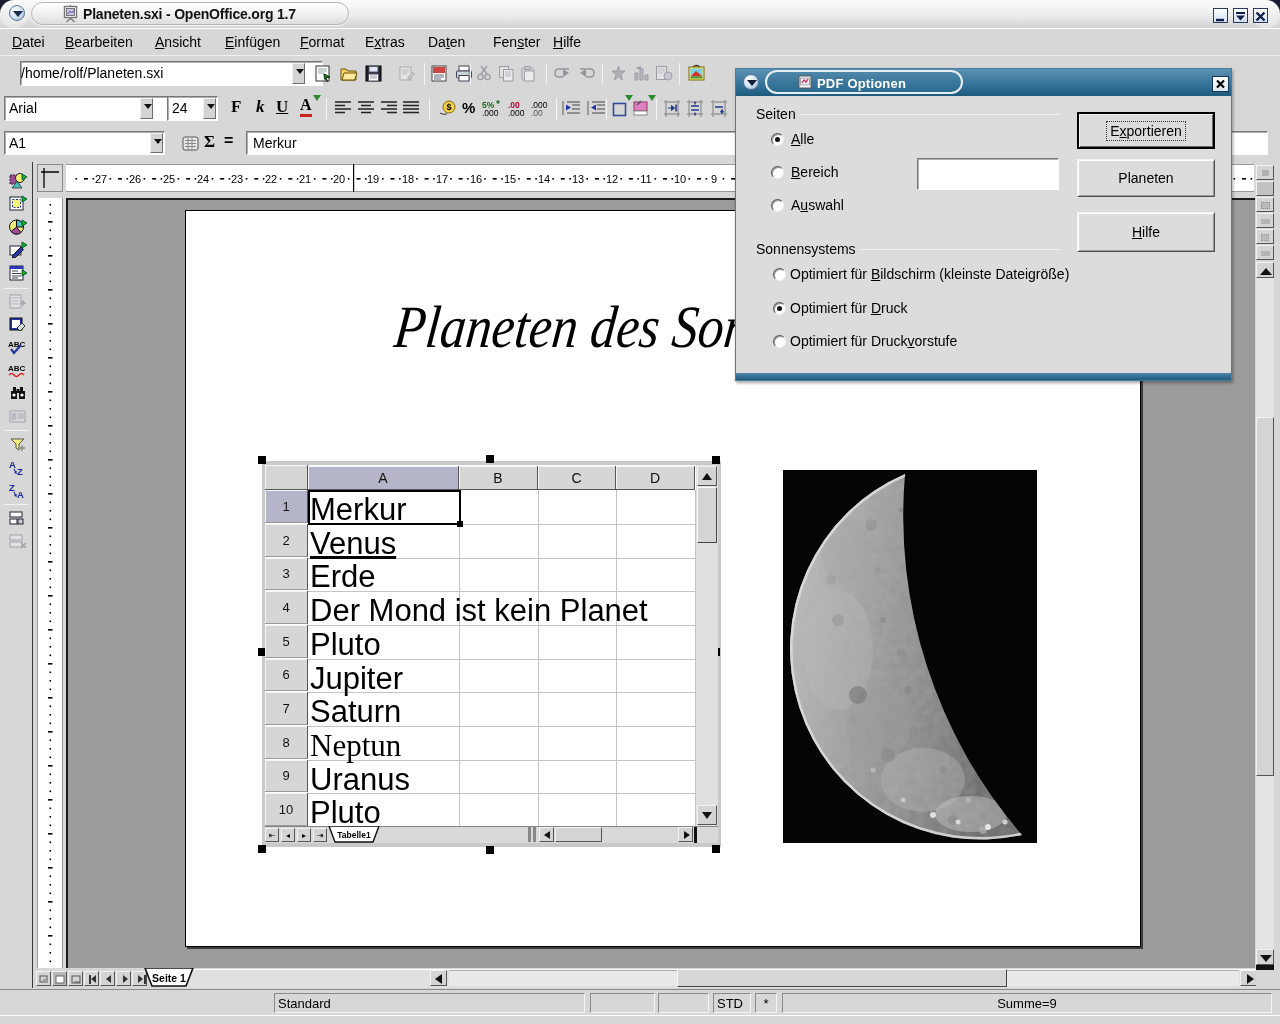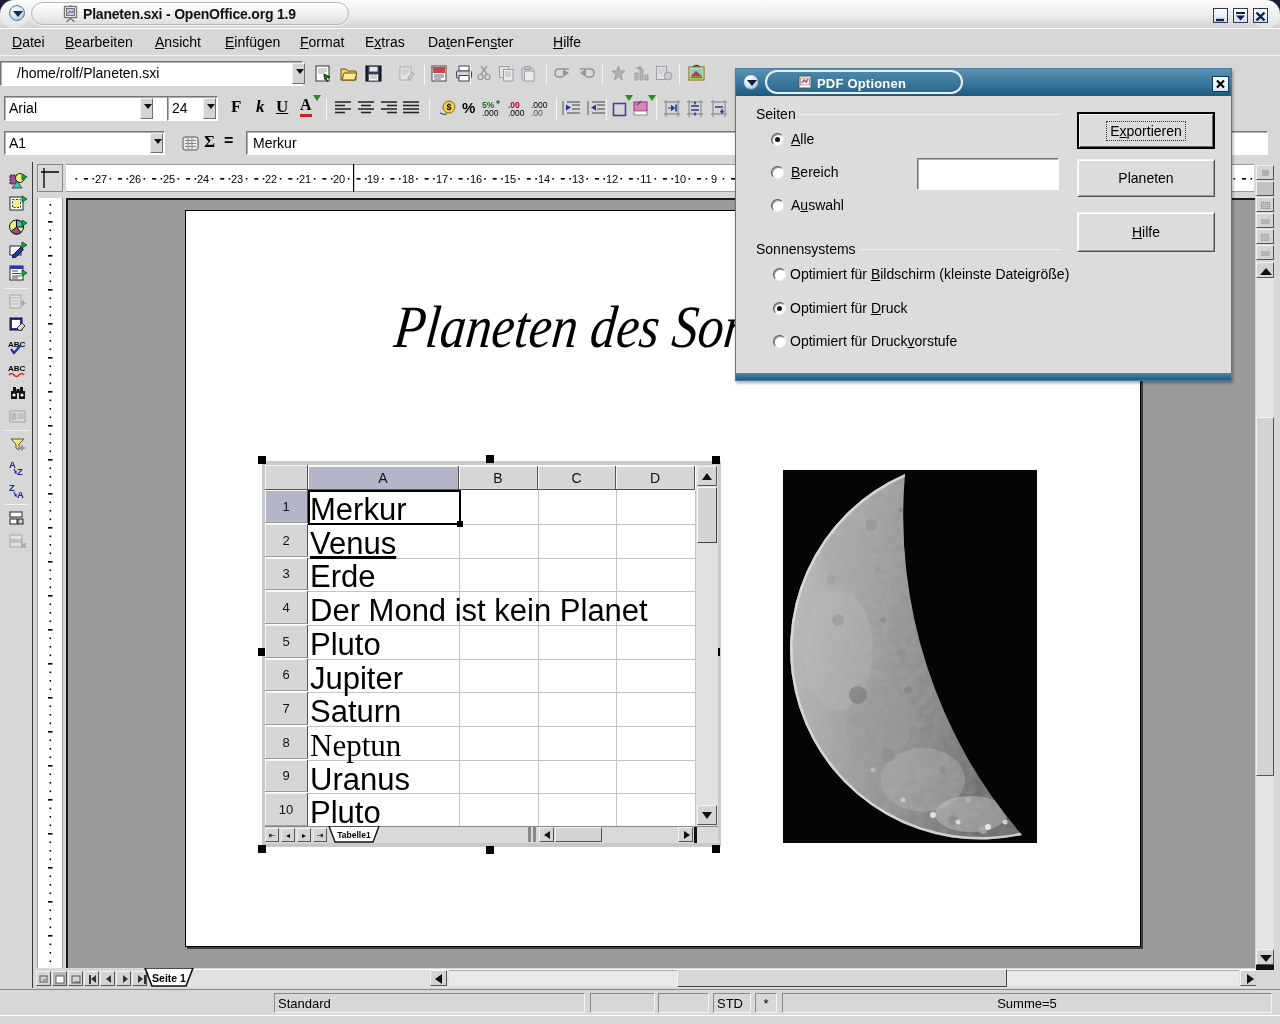--- a/index.html
+++ b/index.html
@@ -73,49 +73,49 @@
     <div class="abs cornmask" style="right:0;top:0;"></div>
   </div>
 <div class="abs" id="titlepill"></div>
 <div class="abs roundbtn" id="shadebtn"></div>
 <svg class="abs" style="left:63px;top:4px;" width="15" height="19" viewBox="0 0 15 19">
     <rect x="1.5" y="2.5" width="12" height="11" fill="#fff" stroke="#777" stroke-width="1.4"></rect>
     <rect x="3.5" y="4.5" width="8" height="7" fill="#cfc6ea" stroke="#555" stroke-width=".8"></rect>
     <path d="M5 10 l2 -3 l2 2 l2 -3" stroke="#6a4a9a" stroke-width="1" fill="none"></path>
     <path d="M7.5 13.5 v2 M7.5 14 l-4 4 M7.5 14 l4 4 M7.5 2.5 v-1.5" stroke="#777" stroke-width="1.3"></path>
   </svg>
-<div class="abs" id="titletext">Planeten.sxi - OpenOffice.org 1.9</div>
+<div class="abs" id="titletext">Planeten.sxi - OpenOffice.org 1.7</div>
 <div class="abs winbtn" style="left:1213px;"><svg width="13" height="13">
       <path d="M2 10 h8" stroke="#10204a" stroke-width="2.4"></path>
     </svg></div>
 <div class="abs winbtn" style="left:1233px;"><svg width="13" height="13">
       <path d="M2 3 h9" stroke="#10204a" stroke-width="2"></path>
       <path d="M2 5.5 L11 5.5 L6.5 10.5 Z" fill="#10204a"></path>
     </svg></div>
 <div class="abs winbtn" style="left:1253px;"><svg width="13" height="13">
       <path d="M2.5 2.5 L10.5 10.5 M10.5 2.5 L2.5 10.5" stroke="#10204a" stroke-width="2.4"></path>
     </svg></div>
 
 <div class="abs" id="menubar">
 <span class="mitem" style="left:12px;"><u>D</u>atei</span>
 <span class="mitem" style="left:65px;"><u>B</u>earbeiten</span>
 <span class="mitem" style="left:155px;"><u>A</u>nsicht</span>
 <span class="mitem" style="left:225px;"><u>E</u>infügen</span>
 <span class="mitem" style="left:300px;"><u>F</u>ormat</span>
 <span class="mitem" style="left:365px;">E<u>x</u>tras</span>
 <span class="mitem" style="left:428px;">Da<u>t</u>en</span>
-<span class="mitem" style="left:466px;">Fen<u>s</u>ter</span>
+<span class="mitem" style="left:493px;">Fen<u>s</u>ter</span>
 <span class="mitem" style="left:553px;"><u>H</u>ilfe</span>
 </div>
 <div class="abs" style="left:0;top:56px;width:309px;height:2px;background:#1a1a1a;"></div>
 <div class="abs" style="left:0;top:91px;width:309px;height:2px;background:#1a1a1a;"></div>
 <div class="abs" style="left:0;top:127px;width:333px;height:2px;background:#1a1a1a;"></div>
 
 <div class="abs" id="tb1">
-<div class="abs field" style="left:0;top:5px;width:303px;height:25px;font-size:14px;padding:3px 0 0 16px;">/home/rolf/Planeten.sxi</div>
+<div class="abs field" style="left:20px;top:5px;width:303px;height:25px;font-size:14px;padding:3px 0 0 0;">/home/rolf/Planeten.sxi</div>
 <div class="abs drop" style="left:292px;top:7px;width:13px;height:21px;"></div>
 <svg class="abs" style="left:315px;top:9px;" width="17" height="17" viewBox="0 0 17 17">
       <rect x="1" y="1" width="13" height="15" fill="#fff" stroke="#333"></rect>
       <path d="M3 4h9M3 6h9M3 8h6" stroke="#9aa" stroke-width="1"></path>
       <path d="M9 9 L15 12 L11 13 L12.5 16.5 L10.5 15 L9.5 13.5 Z" fill="#2a7a2a" stroke="#030"></path>
     </svg>
 <svg class="abs" style="left:340px;top:9px;" width="18" height="17" viewBox="0 0 18 17">
       <path d="M1 4 L6 4 L7.5 6 L16 6 L16 15 L1 15 Z" fill="#f7d56a" stroke="#6b5303"></path>
       <path d="M4 8 L17 8 L14.5 15 L2 15 Z" fill="#fceb9d" stroke="#6b5303"></path>
     </svg>
@@ -855,15 +855,15 @@
       <div class="arr" style="left:3px;top:5px;border-left:6px solid transparent;border-right:6px solid transparent;border-top:7px solid #111;"></div>
     </div>
 <div class="abs" style="left:0px;top:802px;width:18px;height:5px;background:#111;"></div>
 </div>
 <div class="abs" id="statusbar">
 <div class="sfield" style="left:274px;width:311px;">Standard</div>
 <div class="sfield" style="left:590px;width:65px;"></div>
 <div class="sfield" style="left:658px;width:51px;"></div>
 <div class="sfield" style="left:713px;width:38px;">STD</div>
 <div class="sfield" style="left:755px;width:22px;text-align:center;padding-left:0;">*</div>
-<div class="sfield" style="left:782px;width:490px;text-align:center;padding-left:0;">Summe=5</div>
+<div class="sfield" style="left:782px;width:490px;text-align:center;padding-left:0;">Summe=9</div>
 </div>
 <div class="abs" id="winbot"></div>
 
 </body></html>

